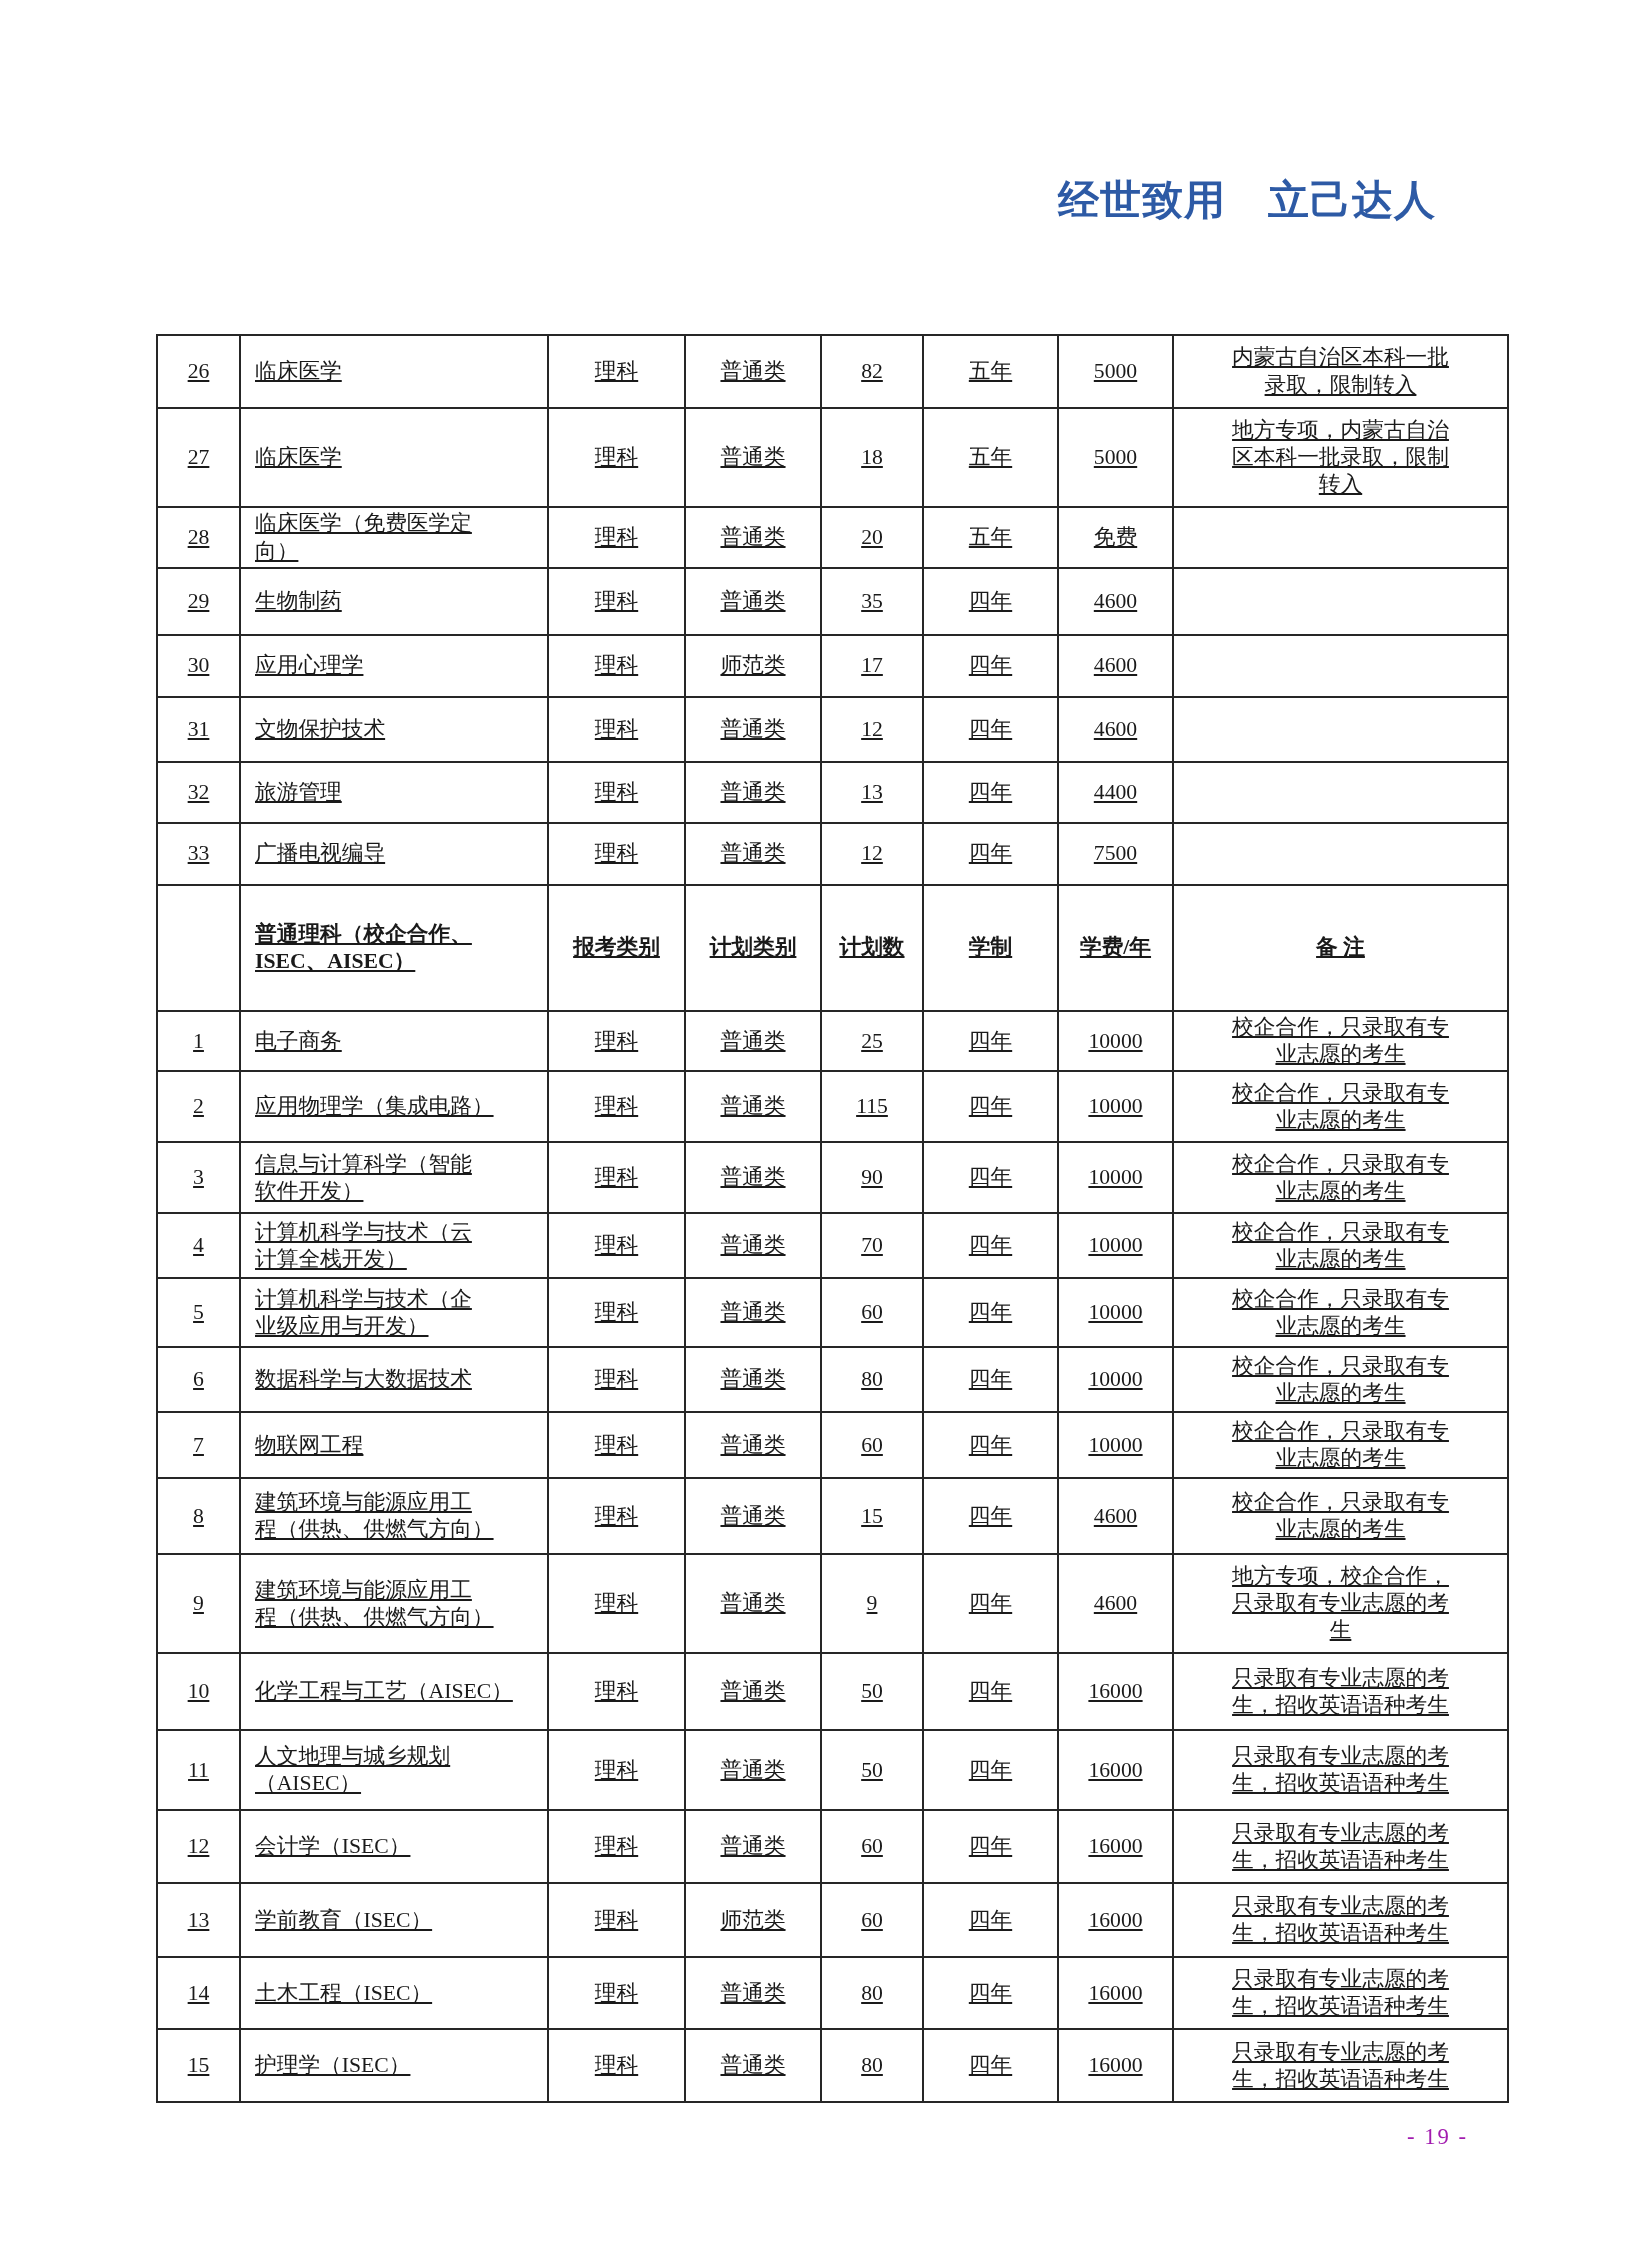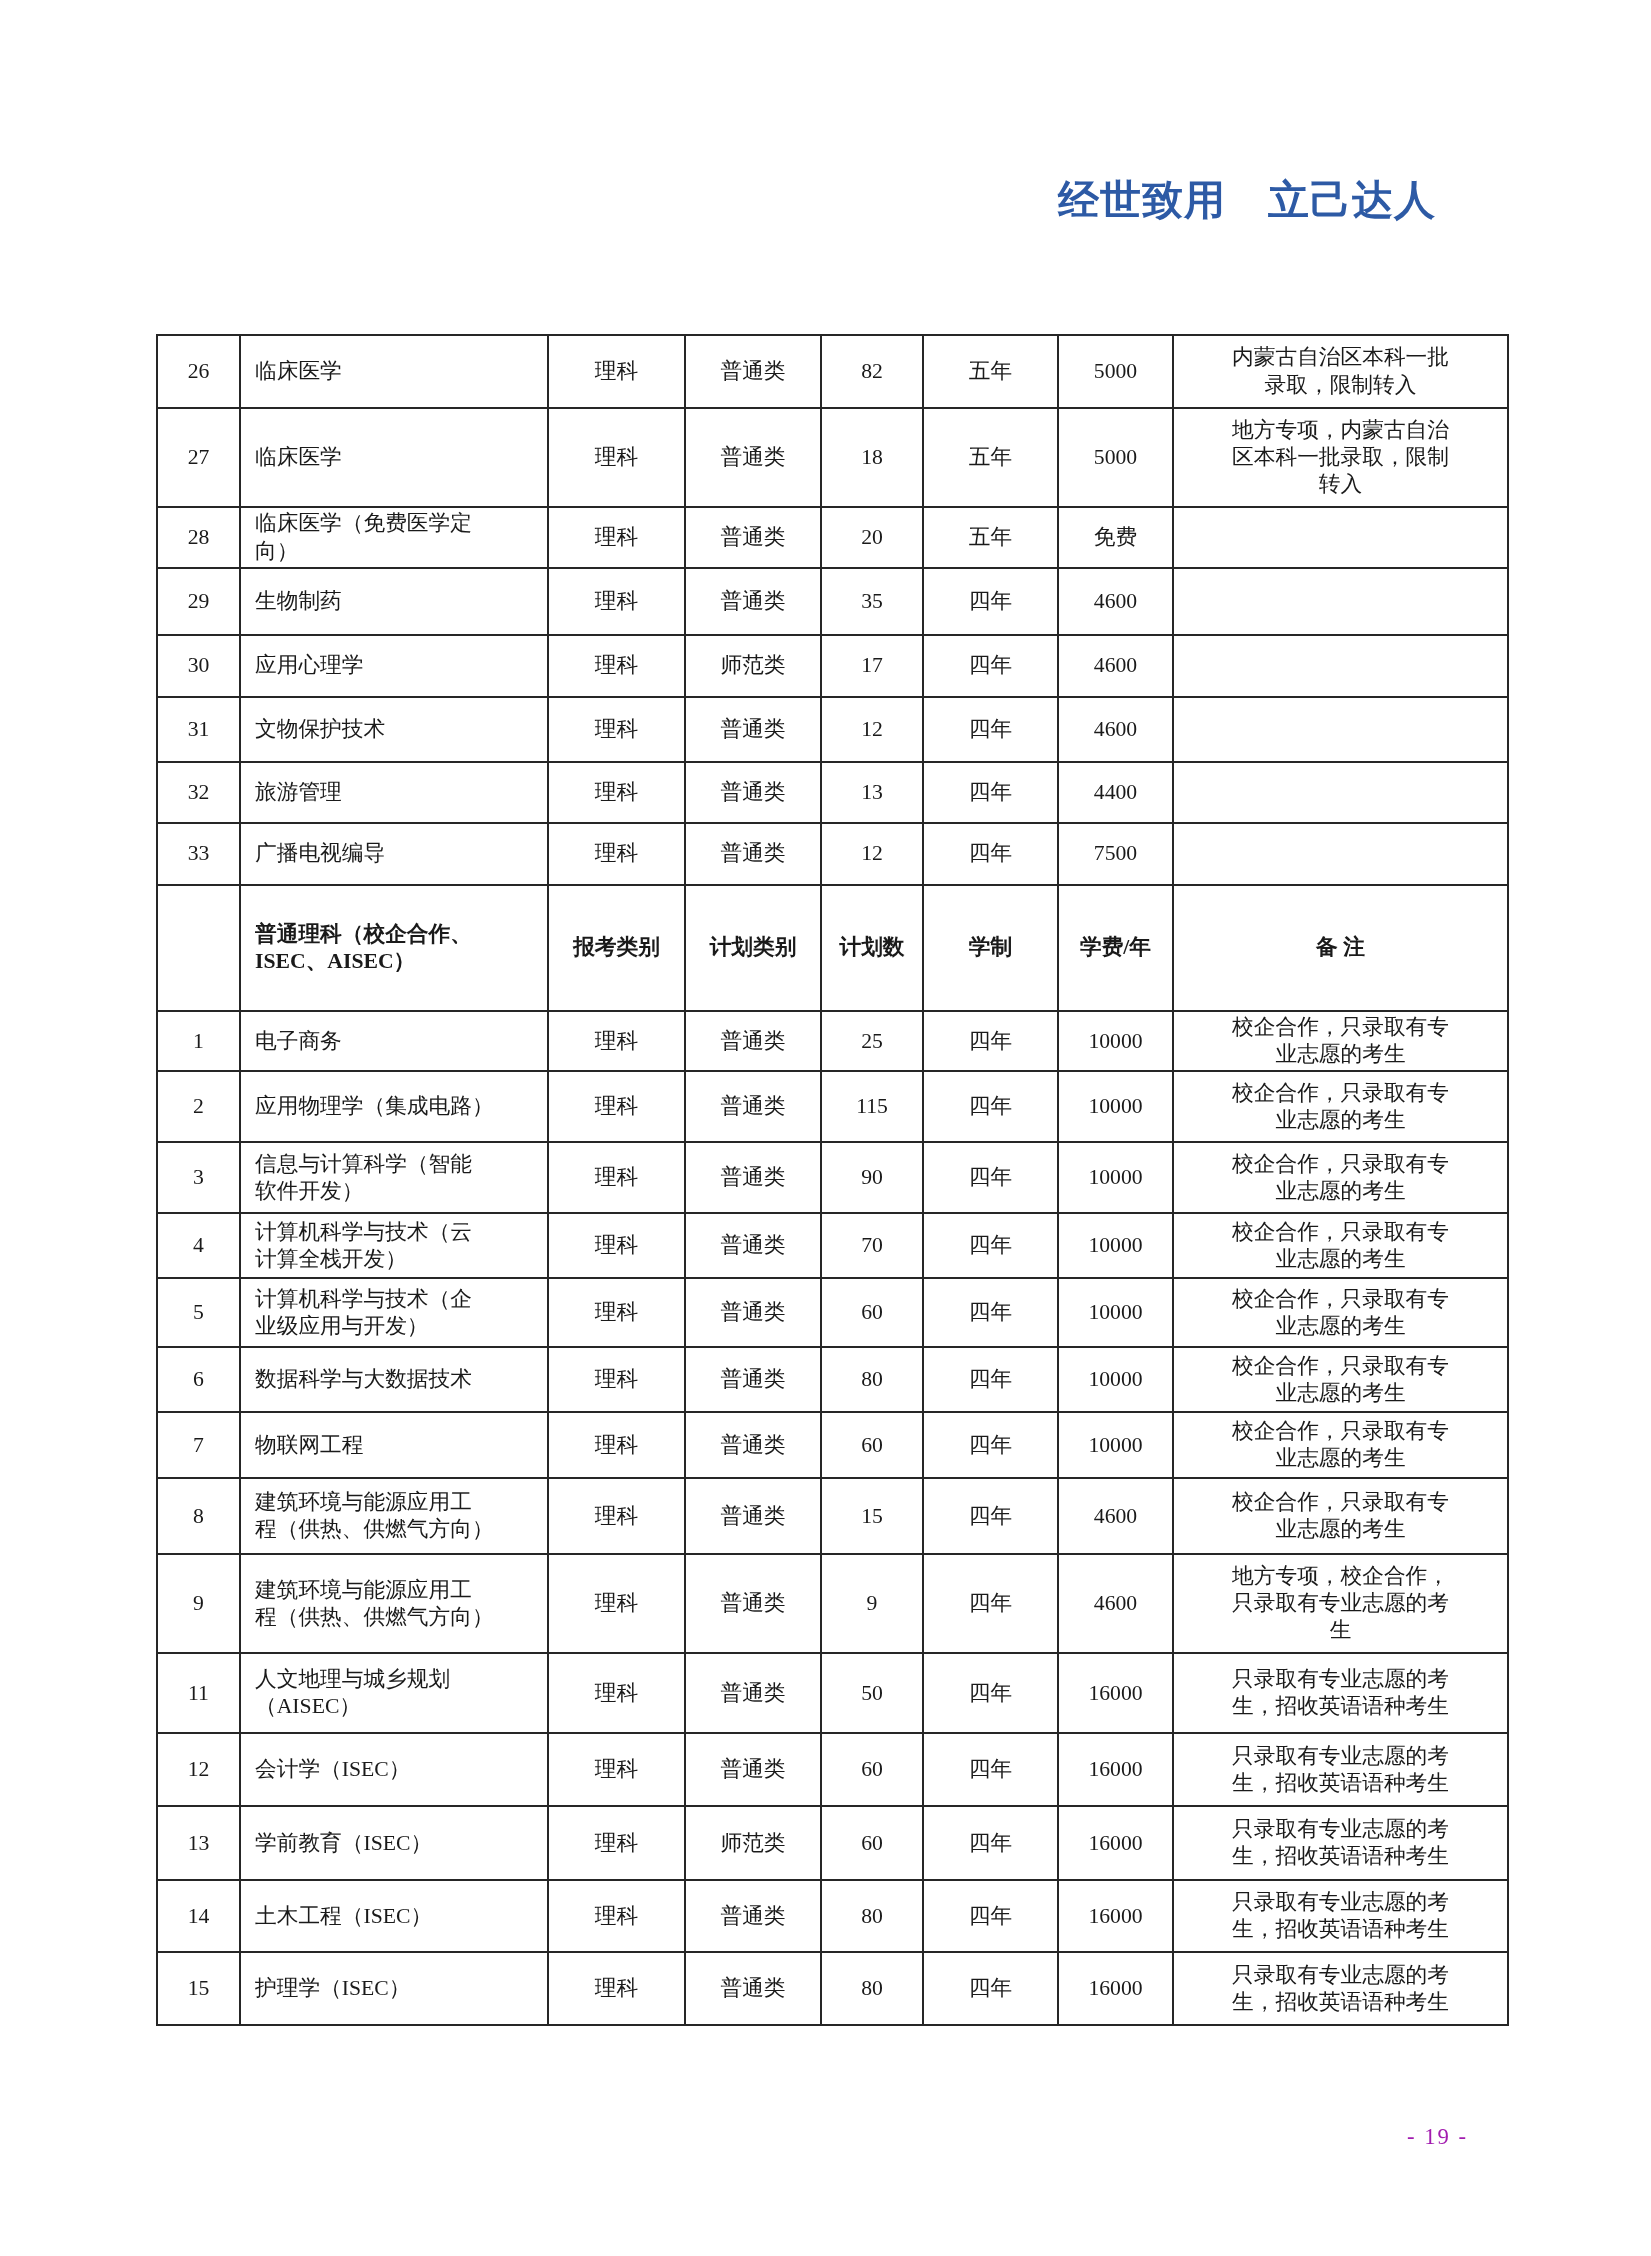--- a/index.html
+++ b/index.html
@@ -9,21 +9,21 @@
     -webkit-font-smoothing:antialiased;
   }
   .page{position:absolute;left:0;top:0;width:1652px;height:2137px;background:#fff;}
   .motto{
     position:absolute;left:1058px;top:173px;
     font-size:41px;font-weight:bold;color:#2d5aa5;
     letter-spacing:1px;white-space:nowrap;
   }
   table.plan-table{
     position:absolute;left:156px;top:334px;width:1352px;
-    border-collapse:collapse;table-layout:fixed;
+    border-collapse:collapse;table-layout:fixed;text-decoration:underline;
   }
   table.plan-table td{
     border:2px solid #262626;
     font-size:21.7px;line-height:1.25;
     text-align:center;vertical-align:middle;
     padding:2px 5.9px;
     white-space:pre-line;
     overflow:hidden;
   }
   table.plan-table td.name{text-align:left;padding-left:14px;padding-right:3.9px;}
@@ -245,20 +245,31 @@
 程（供热、供燃气方向）</td>
           <td>理科</td>
           <td>普通类</td>
           <td>9</td>
           <td>四年</td>
           <td>4600</td>
           <td>地方专项，校企合作，
 只录取有专业志愿的考
 生</td>
         </tr>
+        <tr style="height: 77px;">
+          <td>10</td>
+          <td class="name">化学工程与工艺（AISEC）</td>
+          <td>理科</td>
+          <td>普通类</td>
+          <td>50</td>
+          <td>四年</td>
+          <td>16000</td>
+          <td>只录取有专业志愿的考
+生，招收英语语种考生</td>
+        </tr>
         <tr style="height: 80px;">
           <td>11</td>
           <td class="name">人文地理与城乡规划
 （AISEC）</td>
           <td>理科</td>
           <td>普通类</td>
           <td>50</td>
           <td>四年</td>
           <td>16000</td>
           <td>只录取有专业志愿的考

